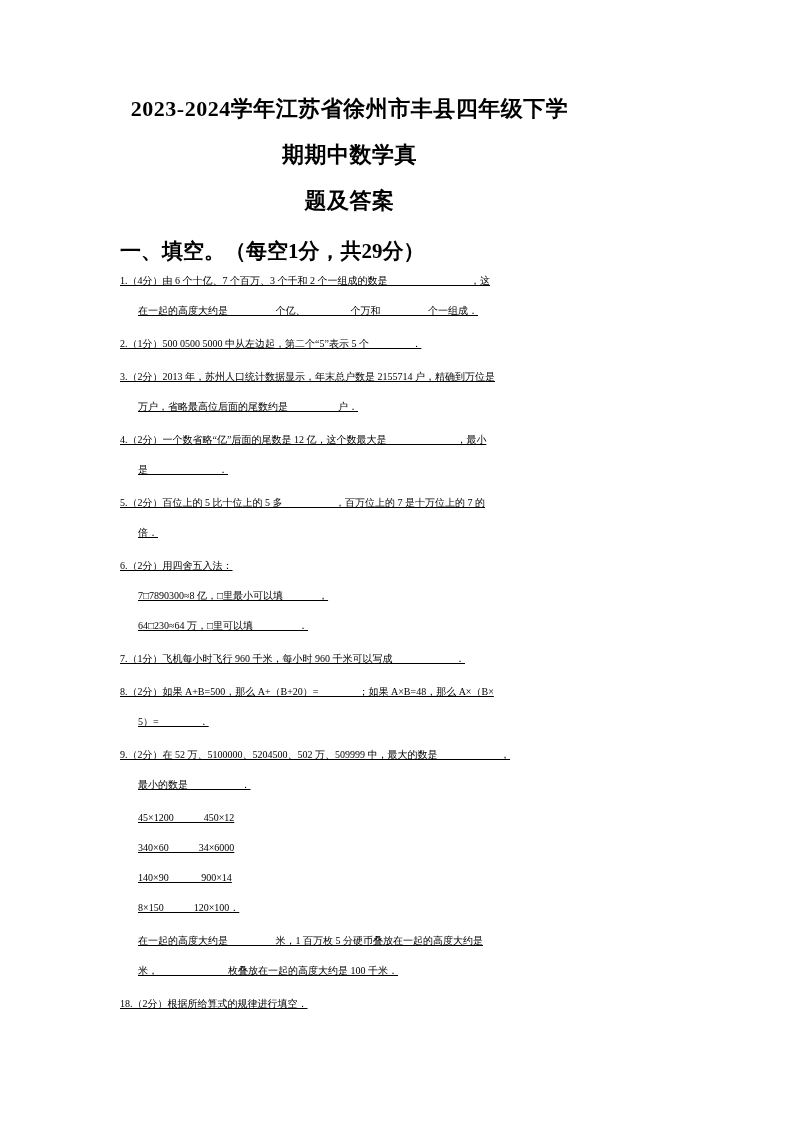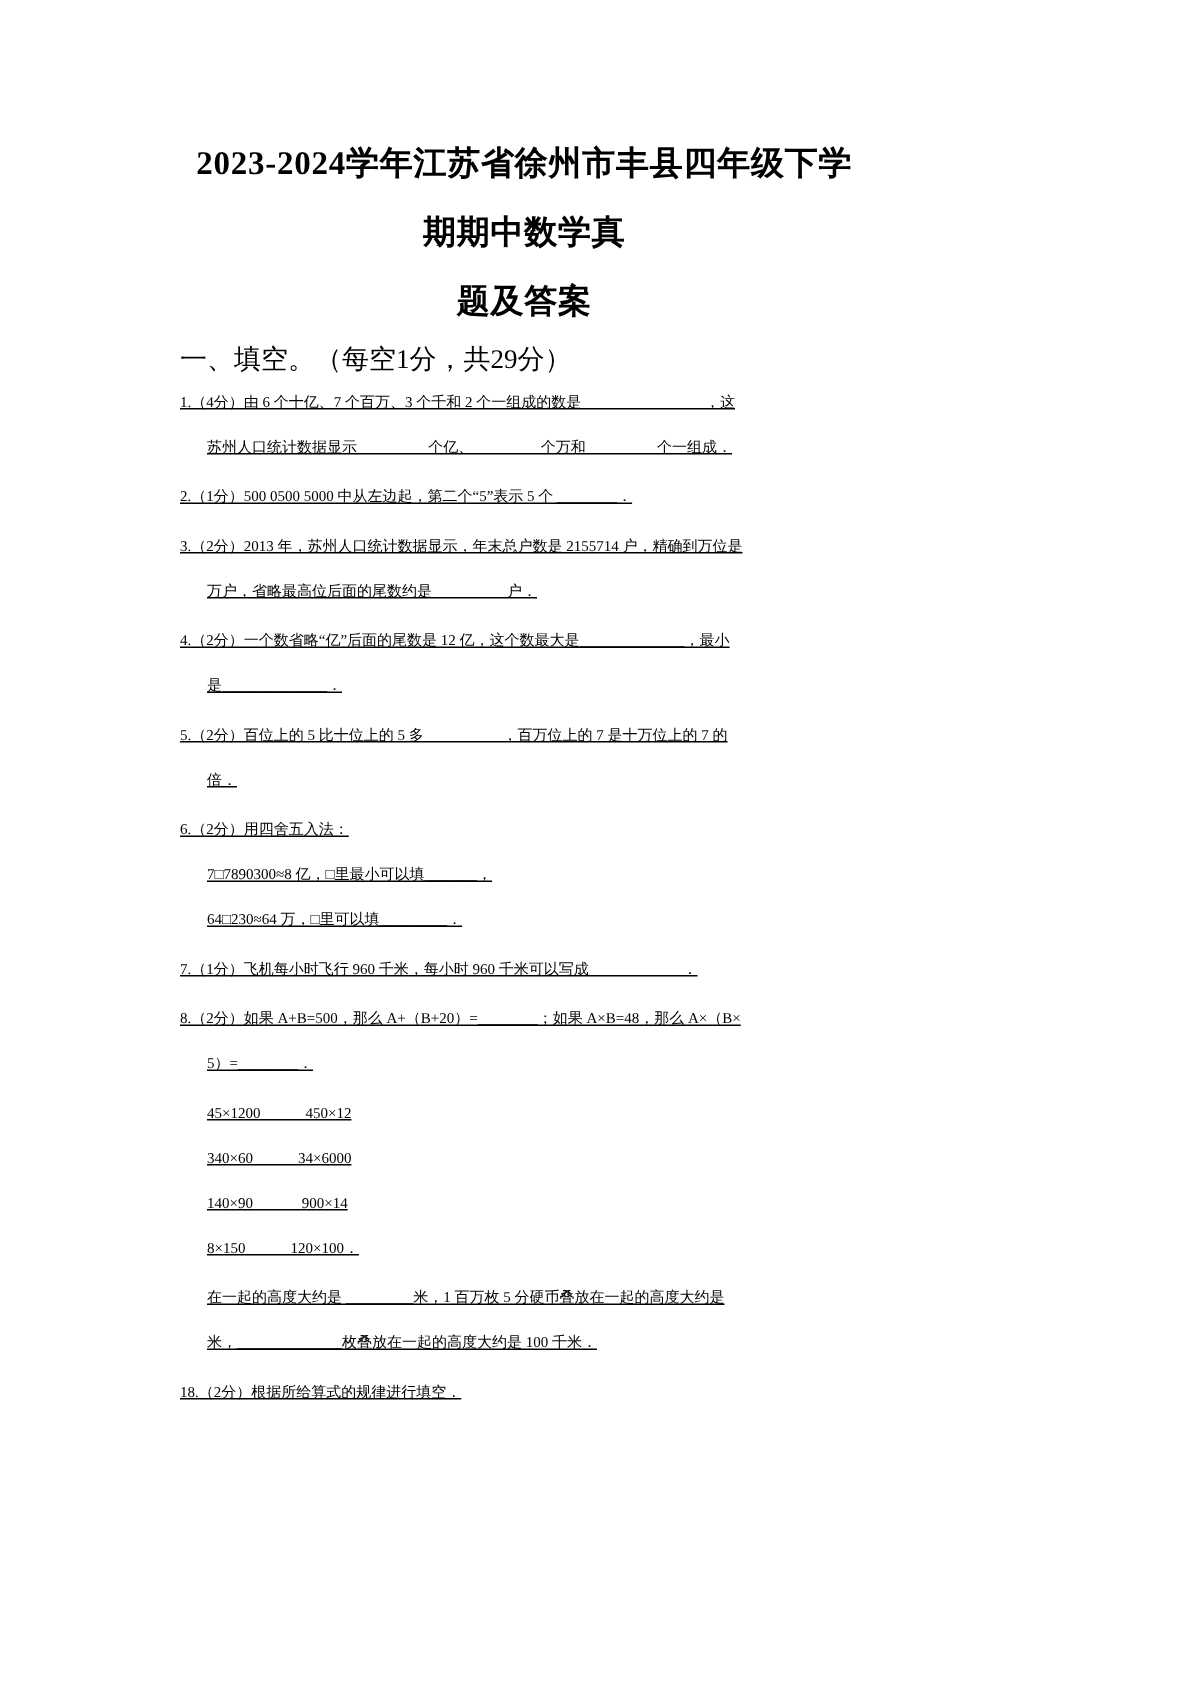--- a/index.html
+++ b/index.html
@@ -22,24 +22,24 @@
     background: #ffffff;
   }
   .title {
     font-size: 22px;
     font-weight: bold;
     text-align: center;
     line-height: 46px;
     letter-spacing: 0.5px;
   }
   .section-header {
-    font-size: 18px;
-    font-weight: normal;
+    font-size: 21px;
+    font-weight: bold;
     line-height: 30px;
-    margin-top: 0;
+    margin-top: 12px;
   }
   .question {
     font-size: 10px;
     margin-bottom: 3px;
     text-decoration: underline;
   }
   .qline {
     line-height: 30px;
     white-space: nowrap;
   }
@@ -52,21 +52,21 @@
 
 <div class="page">
   <div class="title">
     <div>2023-2024学年江苏省徐州市丰县四年级下学期期中数学真</div>
     <div>题及答案</div>
   </div>
   <div class="section-header">一、填空。（每空1分，共29分）</div>
   <div id="questions">
       <div class="question">
         <div class="qline">1.（4分）由 6 个十亿、7 个百万、3 个千和 2 个一组成的数是 ________________，这</div>
-        <div class="qline cont">苏州人口统计数据显示 _________个亿、_________个万和 _________个一组成．</div>
+        <div class="qline cont">在一起的高度大约是 _________个亿、_________个万和 _________个一组成．</div>
       </div>
       <div class="question">
         <div class="qline">2.（1分）500 0500 5000 中从左边起，第二个“5”表示 5 个 ________．</div>
       </div>
       <div class="question">
         <div class="qline">3.（2分）2013 年，苏州人口统计数据显示，年末总户数是 2155714 户，精确到万位是</div>
         <div class="qline cont">万户，省略最高位后面的尾数约是__________户．</div>
       </div>
       <div class="question">
         <div class="qline">4.（2分）一个数省略“亿”后面的尾数是 12 亿，这个数最大是______________，最小</div>
@@ -82,20 +82,24 @@
         <div class="qline cont">64□230≈64 万，□里可以填_________．</div>
       </div>
       <div class="question">
         <div class="qline">7.（1分）飞机每小时飞行 960 千米，每小时 960 千米可以写成 ____________．</div>
       </div>
       <div class="question">
         <div class="qline">8.（2分）如果 A+B=500，那么 A+（B+20）=________；如果 A×B=48，那么 A×（B×</div>
         <div class="qline cont">5）=________．</div>
       </div>
       <div class="question">
+        <div class="qline">9.（2分）在 52 万、5100000、5204500、502 万、509999 中，最大的数是 ____________，</div>
+        <div class="qline cont">最小的数是 __________．</div>
+      </div>
+      <div class="question">
         <div class="qline cont">45×1200______450×12</div>
         <div class="qline cont">340×60______34×6000</div>
         <div class="qline cont">140×90______ 900×14</div>
         <div class="qline cont">8×150______120×100．</div>
       </div>
       <div class="question">
         <div class="qline cont">在一起的高度大约是 _________米，1 百万枚 5 分硬币叠放在一起的高度大约是</div>
         <div class="qline cont">米，______________枚叠放在一起的高度大约是 100 千米．</div>
       </div>
       <div class="question">

